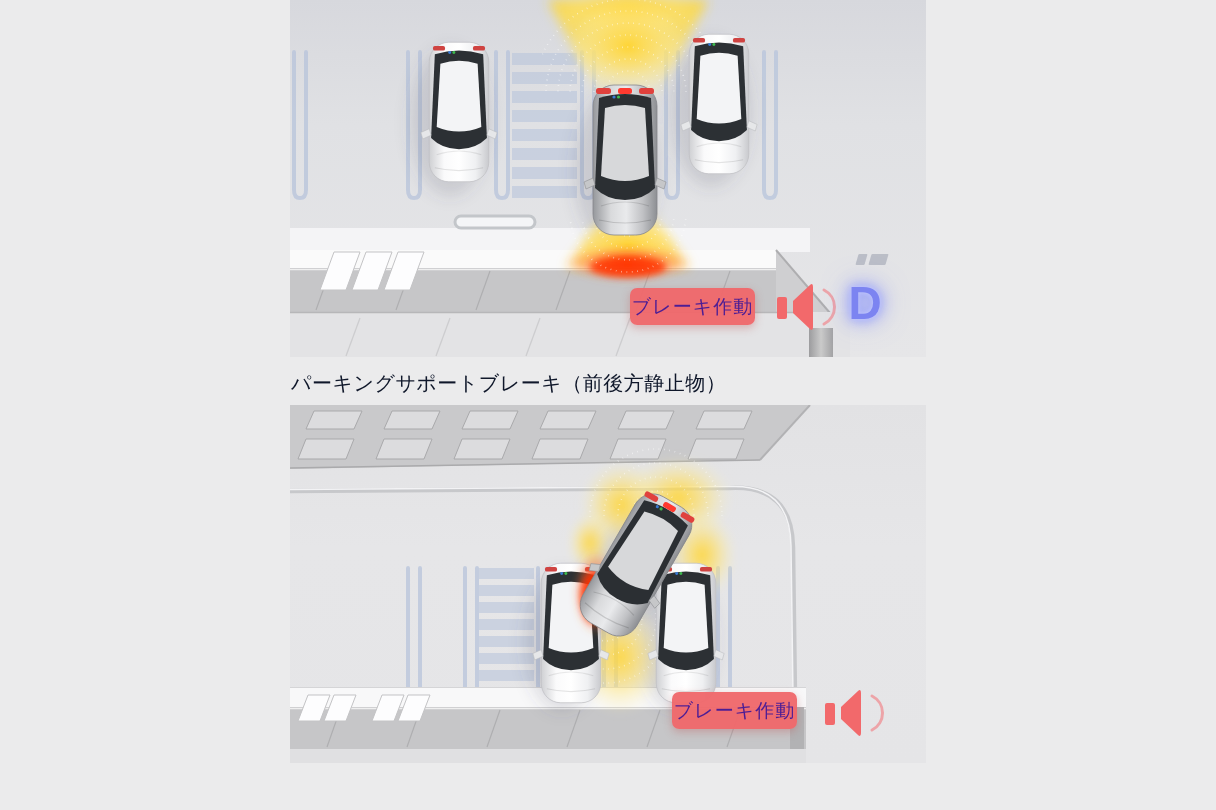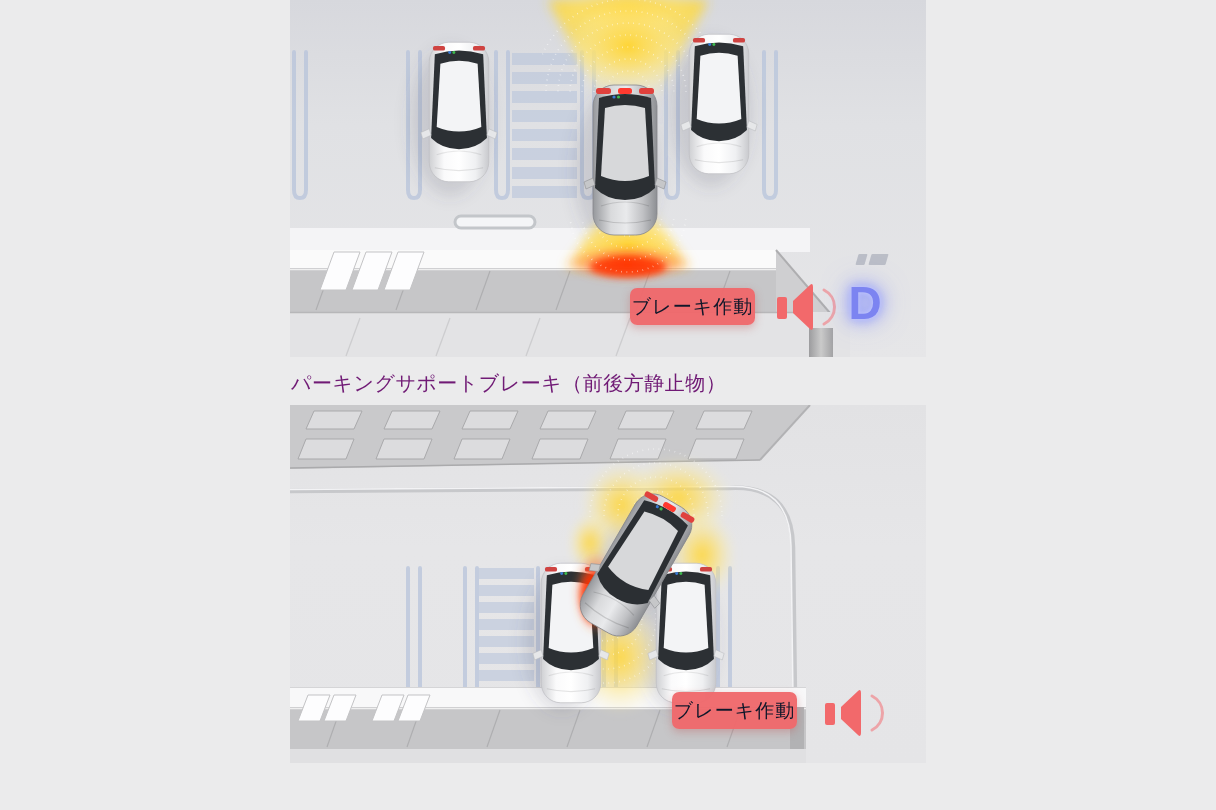--- a/index.html
+++ b/index.html
@@ -9,28 +9,28 @@
     font-family:"Liberation Sans","DejaVu Sans",sans-serif;
   }
   .content{position:absolute;left:290px;top:0;width:636px;}
   .fig{position:relative;width:636px;overflow:hidden;}
   .fig1{height:357px;}
   .fig2{height:358px;}
   .fig svg.scene{position:absolute;left:0;top:0;display:block;}
   .caption{
     width:640px;box-sizing:border-box;
     padding:13px 0 0 1px;
-    font-size:20px;line-height:26px;color:#701a75;
+    font-size:20px;line-height:26px;color:#0f172a;
     letter-spacing:.5px;white-space:nowrap;
   }
   .cap1{height:48px;}
   .cap2{height:47px;}
   .alert-badge{
     position:absolute;width:125px;height:37px;line-height:37px;
-    background:rgba(239,104,107,.96);color:#0f172a;
+    background:rgba(239,104,107,.96);color:#4c1d95;
     border-radius:7px;text-align:center;
     font-size:19px;letter-spacing:1px;
     box-shadow:0 3px 8px rgba(190,80,80,.35);
     white-space:nowrap;
   }
   .badge1{left:340px;top:288px;}
   .badge2{left:382px;top:287px;}
   .speaker{position:absolute;width:66px;height:52px;}
   .speaker1{left:484px;top:281px;}
   .speaker2{left:532px;top:282px;}

